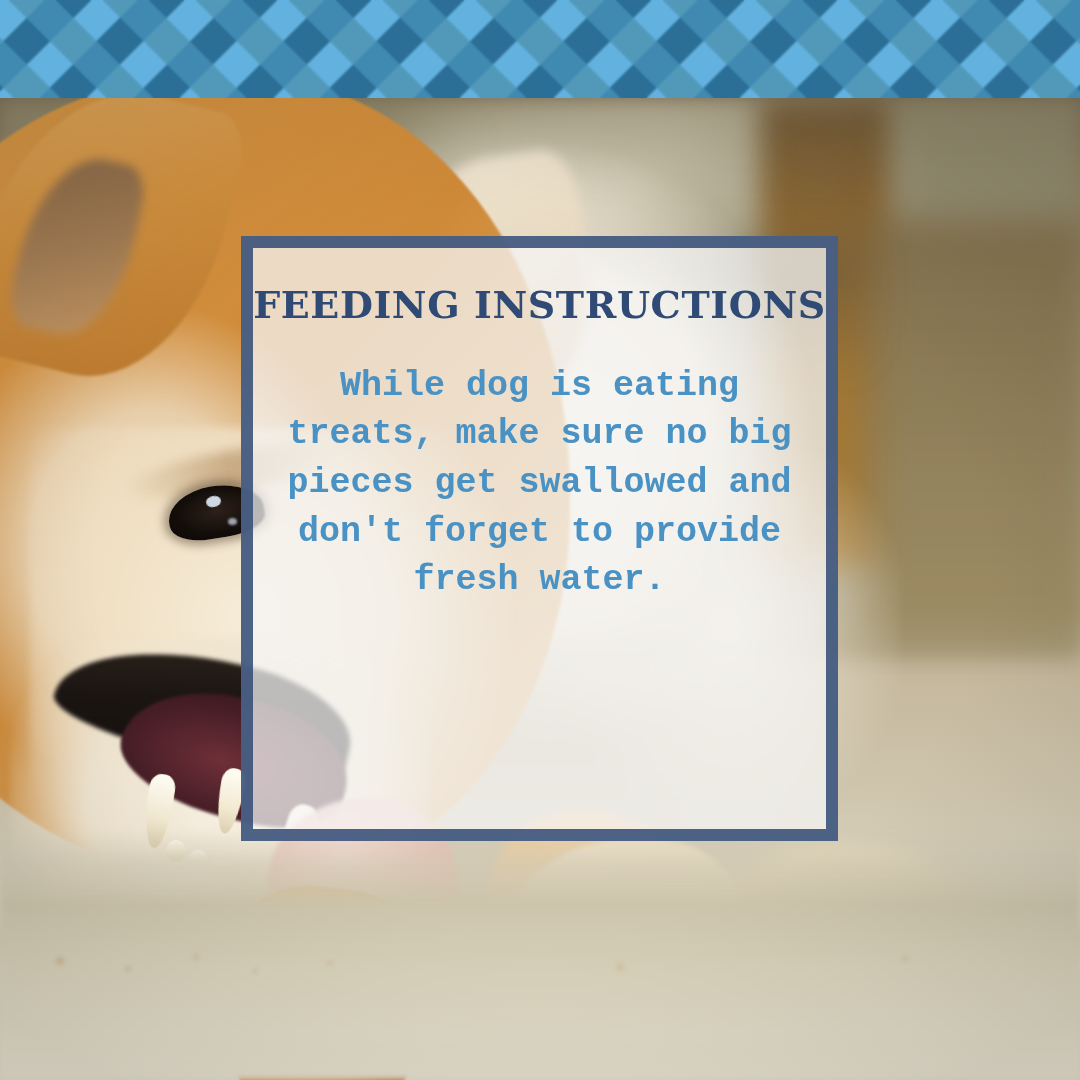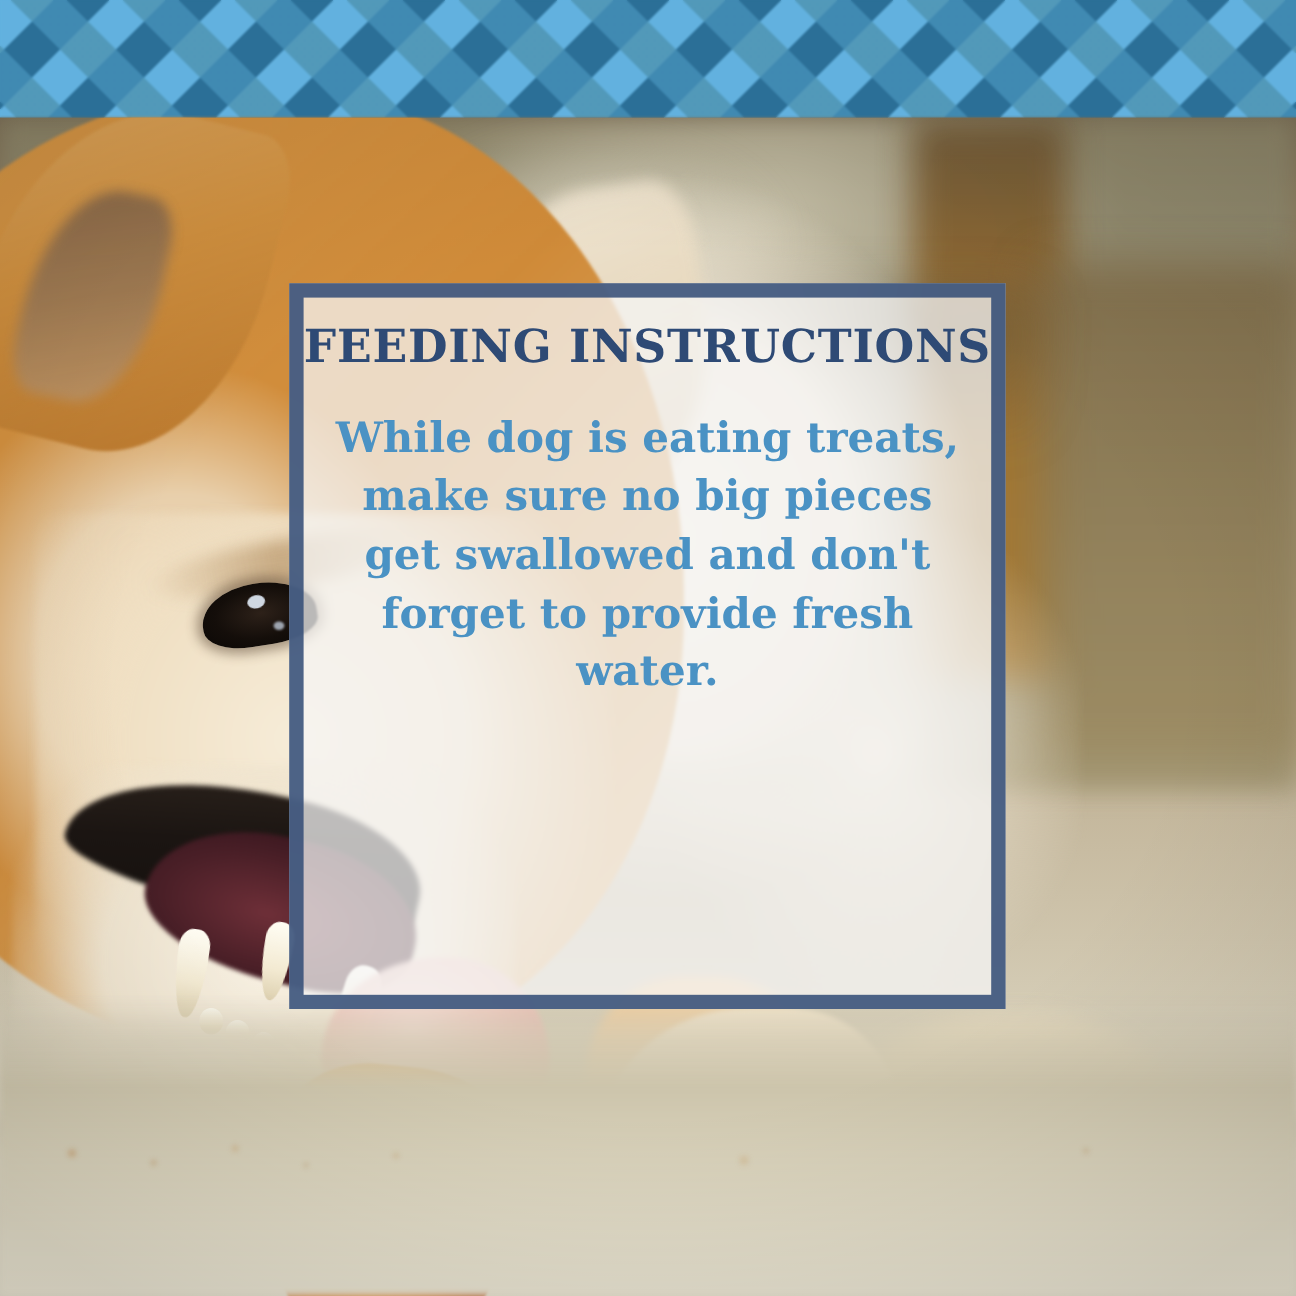--- a/index.html
+++ b/index.html
@@ -392,42 +392,42 @@
     position: absolute;
     inset: 0;
     box-sizing: border-box;
     padding: 20px 16px 14px 16px;
     display: flex;
     flex-direction: column;
     align-items: center;
   }
 
   .card-title {
-    margin: 0;
+    margin: 16px;
     font-family: "DejaVu Serif", serif;
     font-weight: 700;
     font-size: 38px;
     line-height: 1.1;
     letter-spacing: 0.6px;
     color: #2e4a75;
     text-align: center;
     white-space: nowrap;
   }
 
   .body-block {
     margin: 0;
     font-family: "DejaVu Serif", serif;
     font-weight: 700;
     font-size: 35px;
     line-height: 1.39;
     color: #4a92c4;
     text-align: center;
     width: 545px;
   }
-  .para-1 { margin-top: 32px; }
+  .para-1 { margin-top: 20px; font-family: Liberation Mono, monospace; }
   .para-2 { margin-top: 50px; }
 
   
   .vignette {
     position: absolute;
     left: 0; top: 98px; width: 1080px; height: 982px;
     background: radial-gradient(ellipse 760px 620px at 50% 48%, rgba(0,0,0,0) 58%, rgba(0,0,0,0.10) 100%);
     pointer-events: none;
   }
 </style>

